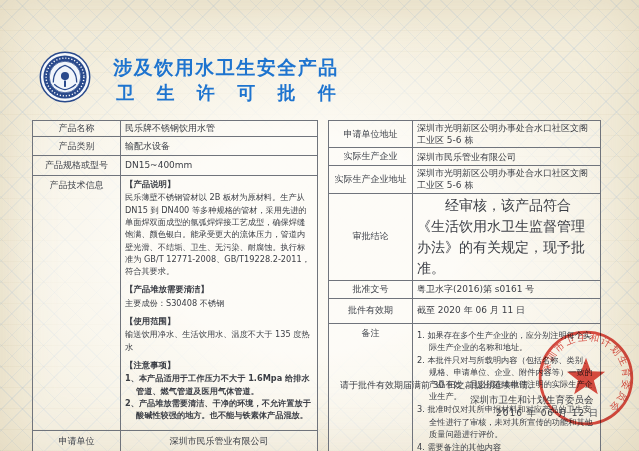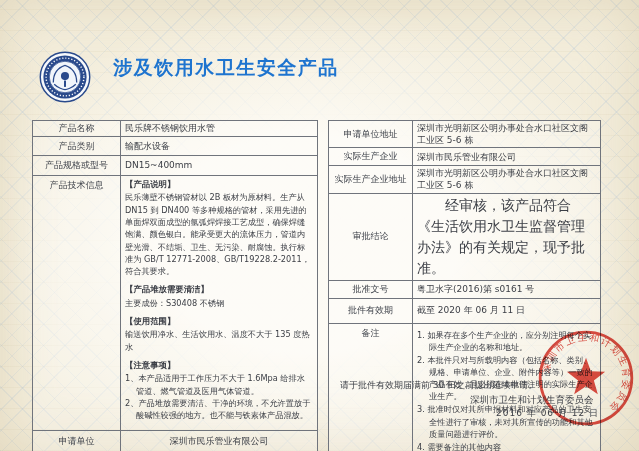--- a/index.html
+++ b/index.html
@@ -26,21 +26,21 @@
 
   .tbl-left{position:absolute;left:32px;top:120px;width:286px;}
   .tbl-left .lbl{width:79px;}
   .tbl-right{position:absolute;left:328px;top:120px;width:273px;}
   .tbl-right .lbl{width:75px;}
 
   .top-align{vertical-align:top;padding-top:3px;}
   .tech .sec{margin:0 0 7px 0;}
   .tech .sec-h{font-size:8.4px;font-weight:bold;margin:0 0 1px 0;}
   .tech .sec-b{font-size:8.2px;line-height:1.5;margin:0;}
-  .tech .note-line{font-size:8.2px;line-height:1.5;padding-left:11px;text-indent:-11px;}
+  .tech .note-line{font-size:8.2px;line-height:1.5;padding-left:11px;text-indent:-11px;font-weight:bold;}
 
   .concl{font-size:14px;line-height:1.5;text-indent:2em;}
   .remarks{margin:2px 0 0 0;padding:0;list-style:none;}
   .remarks div{font-size:8.2px;line-height:1.48;padding-left:12px;text-indent:-12px;margin-bottom:1px;}
 
   .renewal{position:absolute;left:340px;top:379px;font-size:9px;color:#3b3e45;}
   .issuer{position:absolute;left:470px;top:394px;font-size:9.5px;color:#3b3e45;}
   .issue-date{position:absolute;left:496px;top:407px;font-size:9px;color:#3b3e45;letter-spacing:1px;}
 
   .seal{position:absolute;left:531px;top:323px;width:110px;height:110px;opacity:.88;mix-blend-mode:multiply;}
@@ -57,20 +57,21 @@
     <circle cx="30" cy="30" r="21" fill="none" stroke="#ffffff" stroke-width="1.6" stroke-dasharray="1.3 2.1"></circle>
     <path d="M17,36 C17,26 21,20 30,17" fill="none" stroke="#2a4a8c" stroke-width="1.4"></path>
     <path d="M43,36 C43,26 39,20 30,17" fill="none" stroke="#2a4a8c" stroke-width="1.4"></path>
     <path d="M18,38 C22,42 28,44 30,44 C32,44 38,42 42,38" fill="none" stroke="#2a4a8c" stroke-width="1.4"></path>
     <circle cx="30" cy="29" r="4.5" fill="#2a4a8c"></circle>
     <rect x="28.9" y="34" width="2.2" height="7" fill="#2a4a8c"></rect>
   </svg>
 
   <div class="titles">
     <div class="title-1">涉及饮用水卫生安全产品</div>
+    <div class="title-2">卫 生 许 可 批 件</div>
   </div>
 
   <table class="tbl-left">
     <tbody>
         <tr style="height:16px;">
       <td class="lbl">产品名称</td>
       <td class="val">民乐牌不锈钢饮用水管</td>
     </tr>
     <tr style="height:19px;">
       <td class="lbl">产品类别</td>

